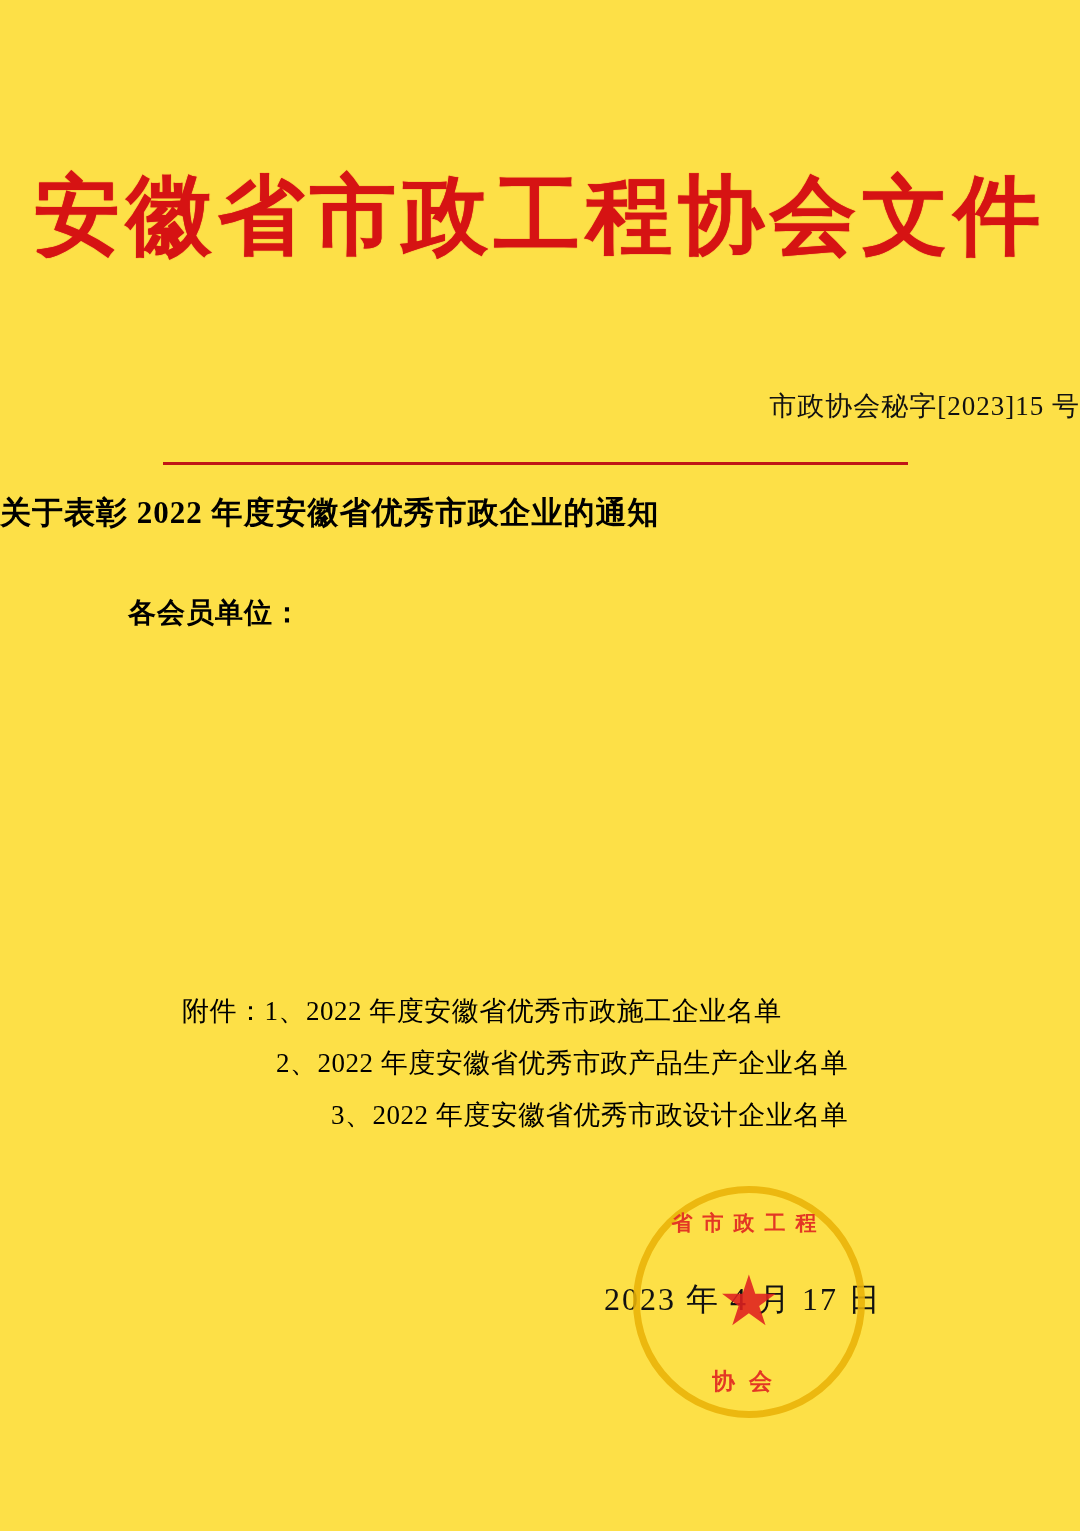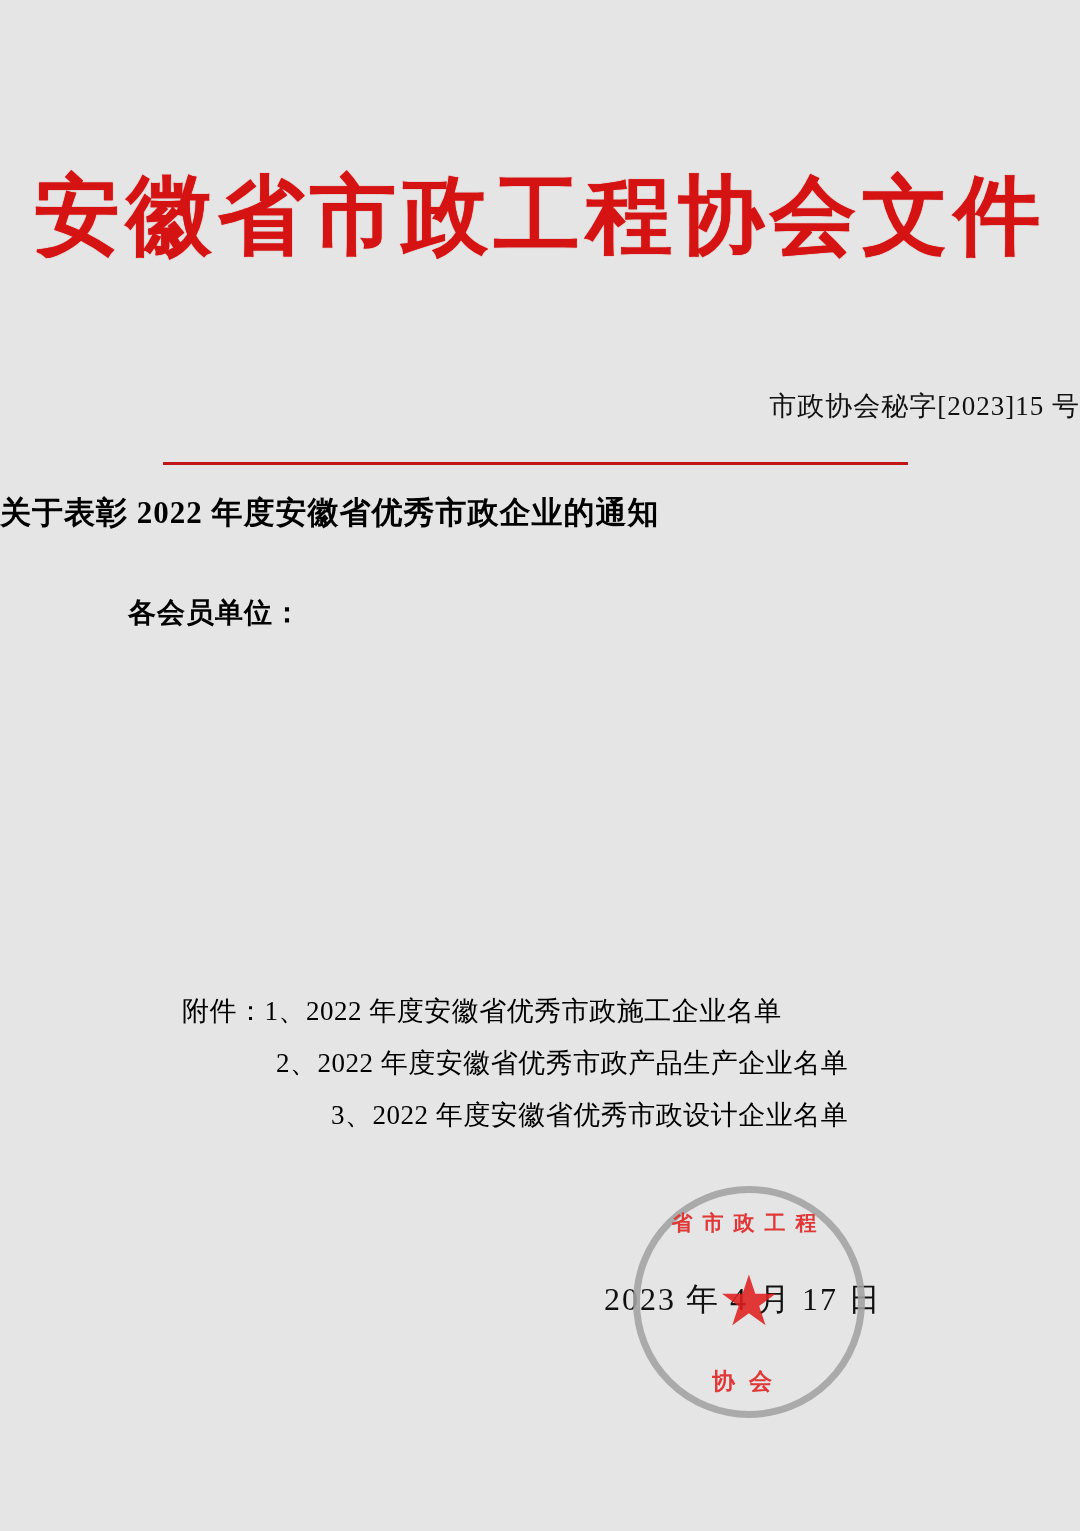--- a/index.html
+++ b/index.html
@@ -12,21 +12,21 @@
     height: 1531px;
     position: relative;
     font-family: "Liberation Serif", "DejaVu Serif", serif;
     color: #000000;
     overflow: hidden;
   }
 
   .page {
     position: absolute;
     inset: 0;
-    background: #e5e5e5;
+    background: #fde047;
   }
 
   
   .masthead {
     position: absolute;
     top: 168px;
     left: 0;
     width: 100%;
     text-align: center;
     color: #d61313;
@@ -123,21 +123,21 @@
     z-index: 2;
   }
 
   
   .seal {
     position: absolute;
     top: 1186px;
     left: 633px;
     width: 218px;
     height: 218px;
-    border: 7px solid #a3a3a3;
+    border: 7px solid #eab308;
     border-radius: 50%;
     opacity: 0.88;
     z-index: 3;
     pointer-events: none;
   }
   .seal .star {
     position: absolute;
     top: 50%;
     left: 50%;
     transform: translate(-50%, -50%);

